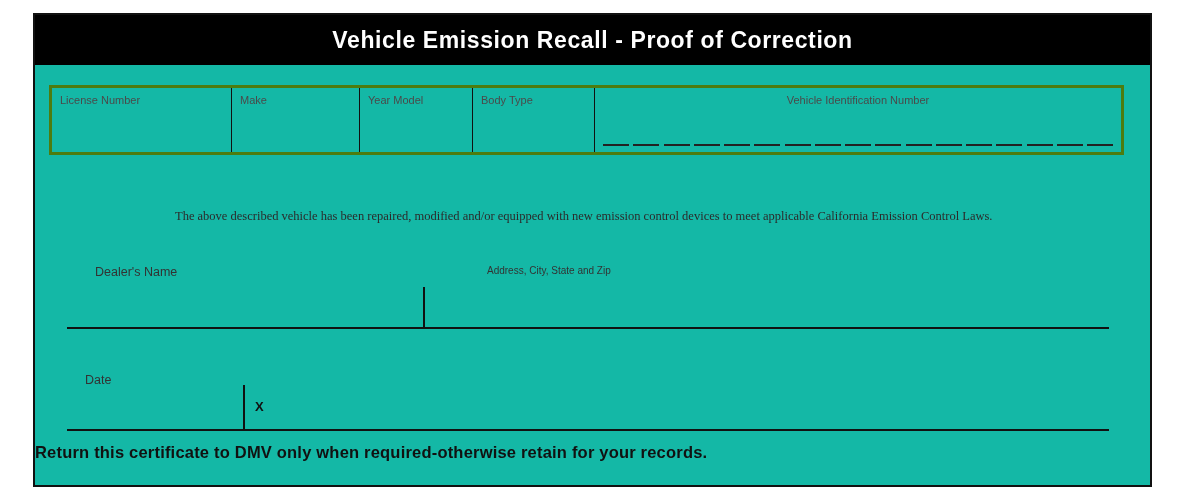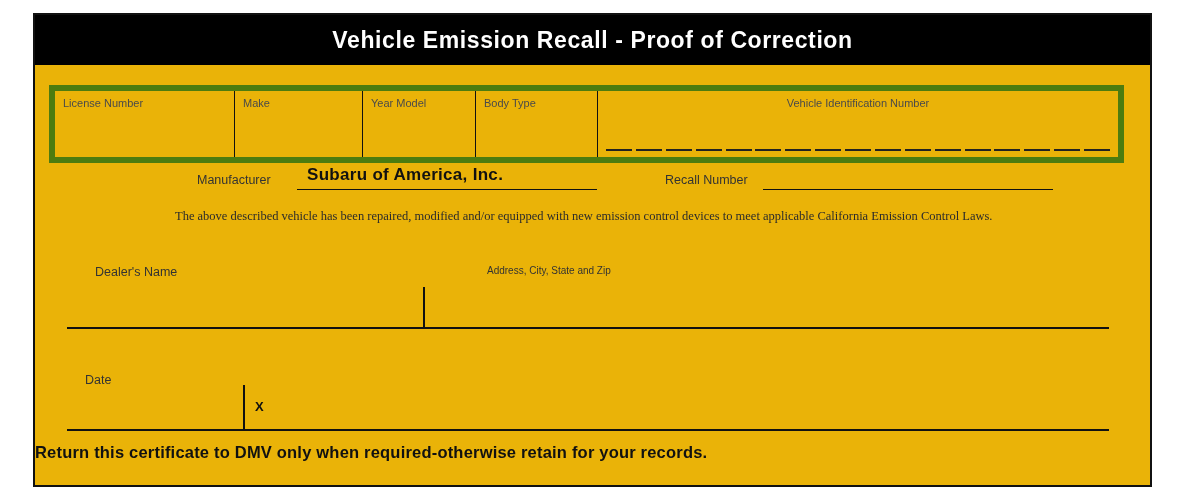--- a/index.html
+++ b/index.html
@@ -23,21 +23,21 @@
   }
 
   
   .doc-frame {
     position: absolute;
     left: 33px;
     top: 13px;
     width: 1119px;
     height: 474px;
     border: 2px solid #111;
-    background: #eab308;
+    background: #14b8a6;
     box-sizing: border-box;
   }
 
   
   .title-banner {
     position: absolute;
     left: 0;
     top: 0;
     width: 100%;
     height: 50px;
@@ -64,22 +64,22 @@
     height: 424px;
     box-sizing: border-box;
   }
 
   
   .veh-table {
     position: absolute;
     left: 14px;
     top: 20px;
     width: 1075px;
-    height: 78px;
-    border: 6px solid #4d7c0f;
+    height: 70px;
+    border: 3px solid #4d7c0f;
     box-sizing: border-box;
     display: flex;
   }
   .veh-cell {
     position: relative;
     border-right: 1px solid #111;
     box-sizing: border-box;
     padding: 6px 8px 0 8px;
     height: 100%;
   }
@@ -304,27 +304,20 @@
             <span class="vin-slot"></span>
             <span class="vin-slot"></span>
             <span class="vin-slot"></span>
             <span class="vin-slot"></span>
             <span class="vin-slot"></span>
           </div>
         </div>
 
       </div>
 
-      <div class="mfr-row">
-        <span class="mfr-label">Manufacturer</span>
-        <span class="mfr-value">Subaru of America, Inc.</span>
-        <span class="mfr-rule"></span>
-        <span class="recall-label">Recall Number</span>
-        <span class="recall-rule"></span>
-      </div>
 
       <div class="statement">The above described vehicle has been repaired, modified and/or equipped with new emission control devices to meet applicable California Emission Control Laws.</div>
 
       <div class="dealer-caption">Dealer's Name</div>
       <div class="address-caption">Address, City, State and Zip</div>
 
       <div class="dealer-tick"></div>
       <div class="dealer-rule"></div>
 
       <div class="date-caption">Date</div>

